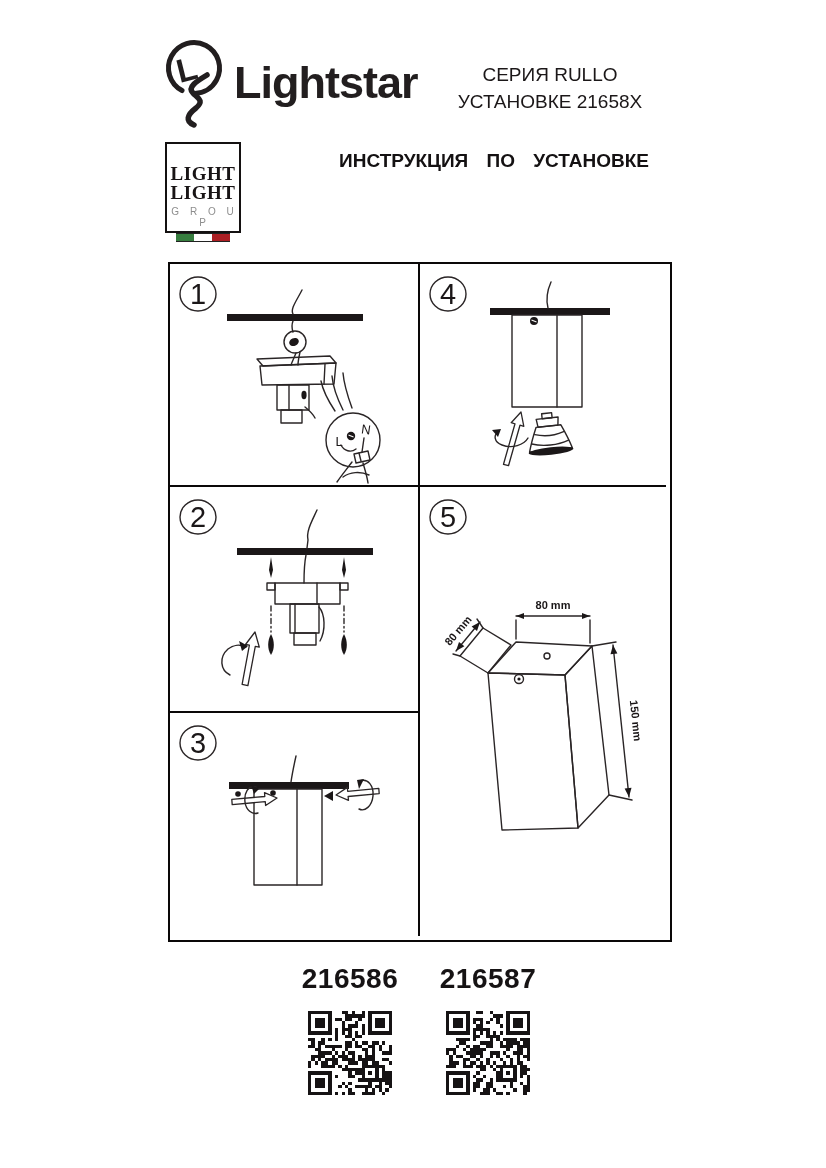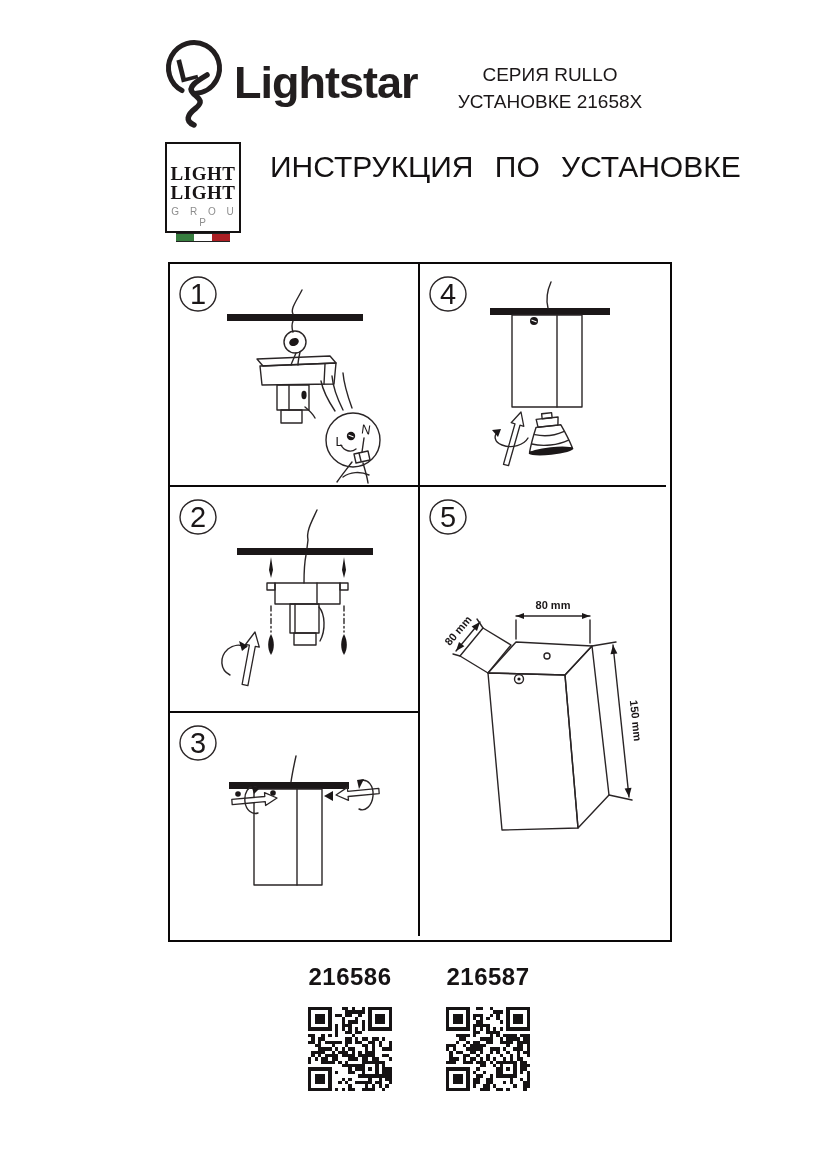--- a/index.html
+++ b/index.html
@@ -16,39 +16,39 @@
   .series-line{font-size:19px;font-weight:400;color:#1b1718;}
 
   .badge{left:165px;top:142px;width:72px;height:87px;border:2.5px solid #141111;background:#fff;text-align:center;}
   .badge-word{font-family:"Liberation Serif", serif;font-weight:700;font-size:19px;line-height:19px;color:#181415;letter-spacing:0.5px;}
   .badge-word:first-child{margin-top:20px;}
   .badge-group{font-size:10px;letter-spacing:4px;margin-top:4px;margin-left:3px;font-weight:400;}
   .badge-flag{width:54px;height:7px;margin:5px auto 0;border-top:1px solid #222;border-bottom:1px solid #222;display:flex;}
   .badge-flag div{flex:1;}
 
   .title-block{left:270px;top:150px;width:400px;text-align:center;color:#141112;}
-  .title-line1{font-size:30px;font-weight:400;word-spacing:13px;white-space:nowrap;}
+  .title-line1{font-size:19px;font-weight:700;word-spacing:13px;white-space:nowrap;margin-left:48px;}
   .title-line2{font-size:24px;font-weight:700;word-spacing:2px;margin-top:5px;white-space:nowrap;}
 
   
   .grid{left:168px;top:262px;width:500px;height:676px;border:2px solid #0a0808;}
   .gridline{position:absolute;background:#0a0808;}
   .panel{position:absolute;}
   .panel svg{display:block;width:100%;height:100%;}
 
   .ink{stroke:#2a2526;stroke-width:1.4;fill:none;stroke-linecap:round;stroke-linejoin:round;}
   .fill{fill:#1b1718;stroke:none;}
   .open-arrow{fill:#ffffff;stroke:#2a2526;stroke-width:1.3;stroke-linejoin:round;}
   .stepnum{font-family:"Liberation Sans", sans-serif;font-size:29px;fill:#1b1718;text-anchor:middle;}
   .dimtext{font-family:"Liberation Sans", sans-serif;font-size:11px;font-weight:700;fill:#1b1718;text-anchor:middle;}
   .wiretext{font-family:"Liberation Sans", sans-serif;font-size:13px;fill:#1b1718;text-anchor:middle;}
 
   
   .product{position:absolute;width:120px;text-align:center;}
-  .article{font-size:24px;font-weight:700;color:#161314;letter-spacing:0.5px;}
+  .article{font-size:28px;font-weight:700;color:#161314;letter-spacing:0.5px;}
   .qr{display:block;margin:16px auto 0;width:84px;height:84px;}
   .qr rect{fill:#161314;}
 </style>
 </head>
 <body>
 
 <div class="sheet">
 
   <svg class="abs" style="left:163px;top:37px" width="64" height="92" viewBox="0 0 64 92">
     <g fill="none" stroke="#221e1f" stroke-linecap="round">

